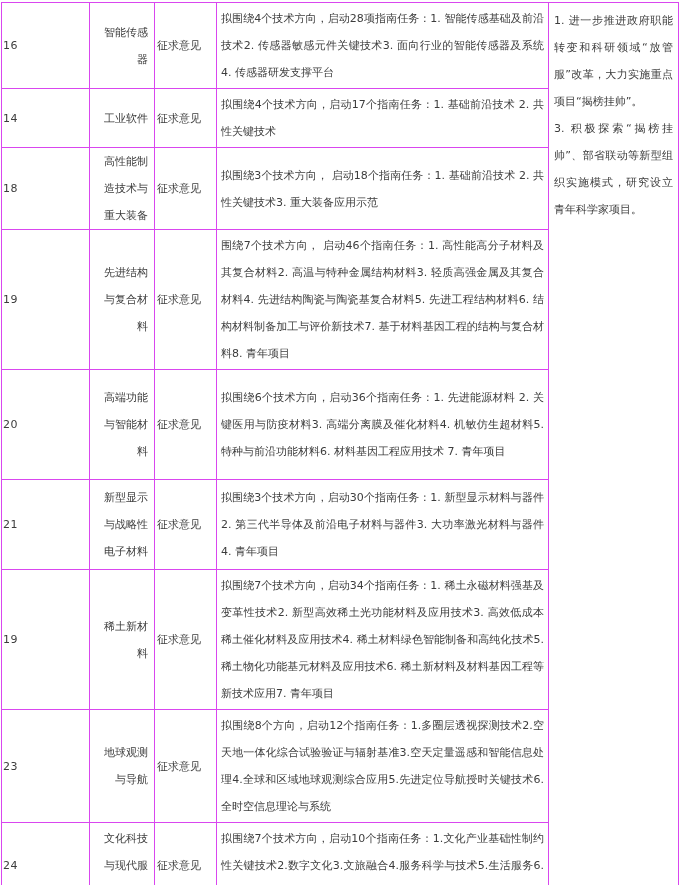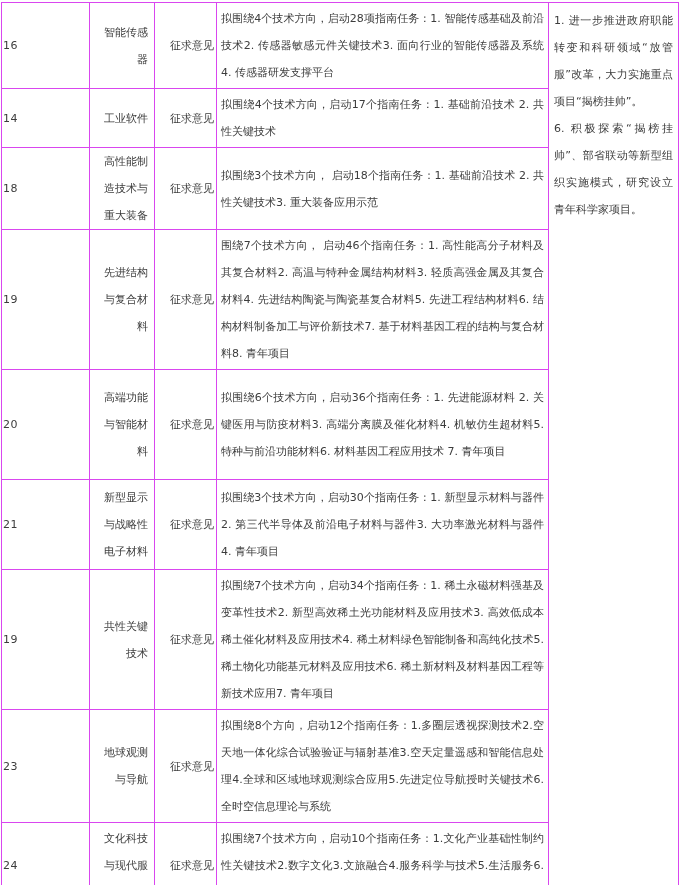--- a/index.html
+++ b/index.html
@@ -37,21 +37,21 @@
   td.no{
     vertical-align:middle;
     letter-spacing:0.5px;
   }
   td.name{
     text-align:right;
     vertical-align:middle;
     padding:0 6px;
   }
   td.status{
-    text-align:right;
+    text-align:left;
     vertical-align:middle;
     padding:0 2px;
   }
   td.desc{
     text-align:justify;
     vertical-align:middle;
     padding:2px 4px;
   }
   td.notes{
     vertical-align:top;
@@ -85,21 +85,21 @@
         <col class="c-notes">
     </colgroup>
     <tbody>
       <tr class="r0">
         <td class="no">16</td>
         <td class="name">智能传感器</td>
         <td class="status">征求意见</td>
         <td class="desc">拟围绕4个技术方向，启动28项指南任务：1. 智能传感基础及前沿技术2. 传感器敏感元件关键技术3. 面向行业的智能传感器及系统4. 传感器研发支撑平台</td>
         <td class="notes" rowspan="9">
           <p class="note-para">1.  进一步推进政府职能转变和科研领域“放管服”改革，大力实施重点项目“揭榜挂帅”。</p>
-          <p class="note-para">6.  积极探索“揭榜挂帅”、部省联动等新型组织实施模式，研究设立青年科学家项目。</p>
+          <p class="note-para">3.  积极探索“揭榜挂帅”、部省联动等新型组织实施模式，研究设立青年科学家项目。</p>
         </td>
       </tr>
       <tr class="r1">
         <td class="no">14</td>
         <td class="name">工业软件</td>
         <td class="status">征求意见</td>
         <td class="desc">拟围绕4个技术方向，启动17个指南任务：1. 基础前沿技术 2. 共性关键技术</td>
       </tr>
       <tr class="r2">
         <td class="no">18</td>
@@ -120,21 +120,21 @@
         <td class="desc">拟围绕6个技术方向，启动36个指南任务：1. 先进能源材料 2. 关键医用与防疫材料3. 高端分离膜及催化材料4. 机敏仿生超材料5. 特种与前沿功能材料6. 材料基因工程应用技术 7. 青年项目</td>
       </tr>
       <tr class="r5">
         <td class="no">21</td>
         <td class="name">新型显示与战略性电子材料</td>
         <td class="status">征求意见</td>
         <td class="desc">拟围绕3个技术方向，启动30个指南任务：1. 新型显示材料与器件2. 第三代半导体及前沿电子材料与器件3. 大功率激光材料与器件4. 青年项目</td>
       </tr>
       <tr class="r6">
         <td class="no">19</td>
-        <td class="name">共性关键技术</td>
+        <td class="name">稀土新材料</td>
         <td class="status">征求意见</td>
         <td class="desc">拟围绕7个技术方向，启动34个指南任务：1. 稀土永磁材料强基及变革性技术2. 新型高效稀土光功能材料及应用技术3. 高效低成本稀土催化材料及应用技术4. 稀土材料绿色智能制备和高纯化技术5. 稀土物化功能基元材料及应用技术6. 稀土新材料及材料基因工程等新技术应用7. 青年项目</td>
       </tr>
       <tr class="r7">
         <td class="no">23</td>
         <td class="name">地球观测与导航</td>
         <td class="status">征求意见</td>
         <td class="desc">拟围绕8个方向，启动12个指南任务：1.多圈层透视探测技术2.空天地一体化综合试验验证与辐射基准3.空天定量遥感和智能信息处理4.全球和区域地球观测综合应用5.先进定位导航授时关键技术6. 全时空信息理论与系统</td>
       </tr>
       <tr class="r8">

